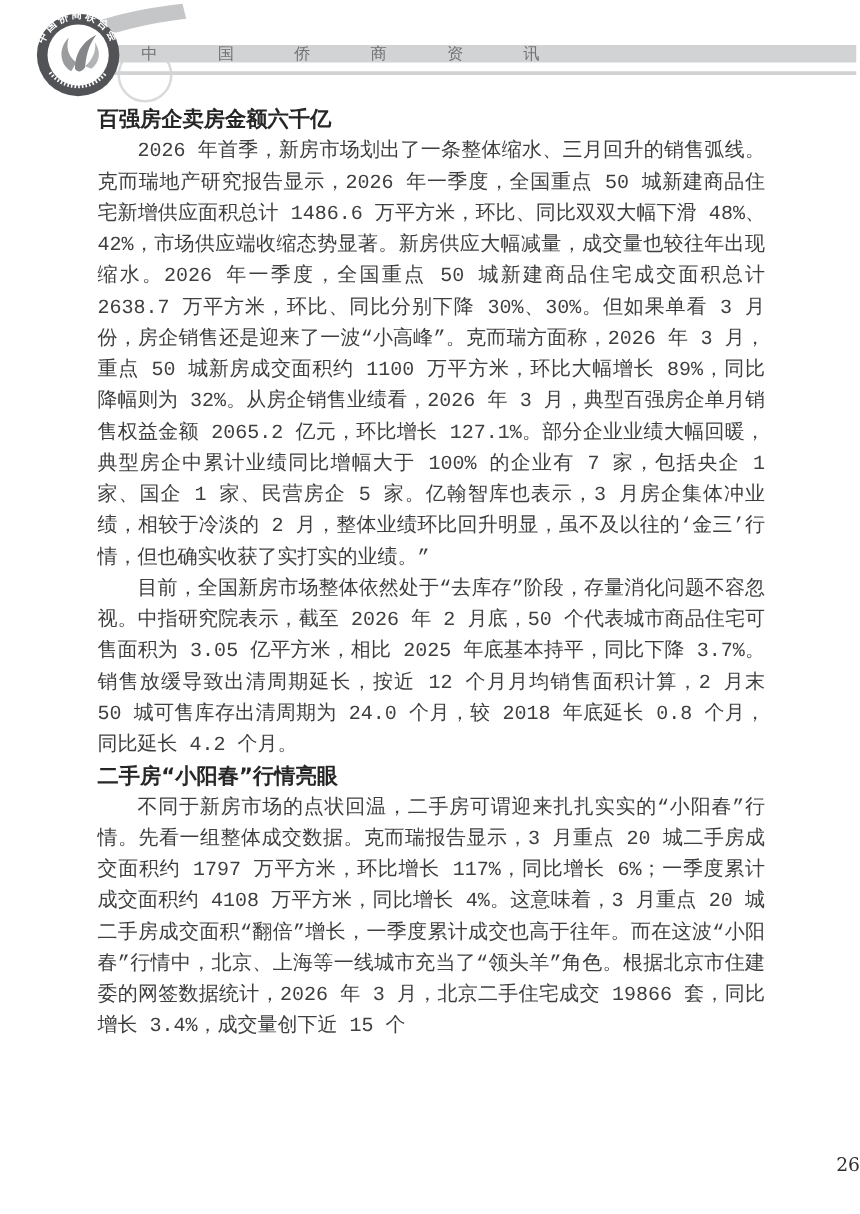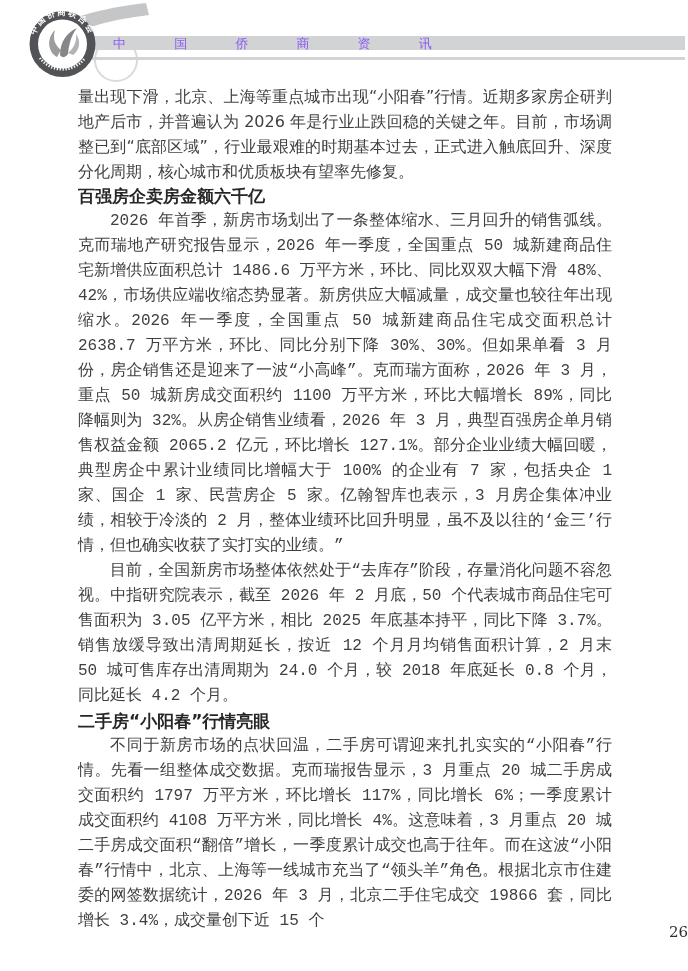--- a/index.html
+++ b/index.html
@@ -23,21 +23,21 @@
     position: absolute;
     left: 64px; top: 57px; right: 3px; height: 3px;
     background: #d1d3d4;
     z-index: 2;
   }
   .brand-text {
     position: absolute;
     left: 113px; top: 37px;
     font-size: 13px; line-height: 13px;
     letter-spacing: 22px;
-    color: #8b5cf6;
+    color: #737373;
     white-space: nowrap;
     z-index: 3;
   }
   .deco-circle {
     position: absolute;
     left: 94px; top: 38px;
     width: 40px; height: 40px;
     border: 2px solid #d9dadb;
     border-radius: 50%;
     background: transparent;
@@ -116,21 +116,20 @@
       <g>
         <path d="M30 50 C21 45 19 32 28 23 C25 33 29 39 34 43 Z" fill="#9a9c9e"></path>
         <path d="M33 48 C33 34 41 25 50 21 C43 30 42 39 41 47 C38 51 35 51 33 48 Z" fill="#84868a"></path>
         <path d="M41 46 C47 41 50 34 49 27 C54 34 53 43 46 48 Z" fill="#b2b4b6"></path>
       </g>
     </svg>
   </div>
 
   <div class="article">
 
-    <p>量出现下滑，北京、上海等重点城市出现“小阳春”行情。近期多家房企研判地产后市，并普遍认为 2026 年是行业止跌回稳的关键之年。目前，市场调整已到“底部区域”，行业最艰难的时期基本过去，正式进入触底回升、深度分化周期，核心城市和优质板块有望率先修复。</p>
 
     <h2 class="section-heading">百强房企卖房金额六千亿</h2>
 
     <p class="indent">2026 年首季，新房市场划出了一条整体缩水、三月回升的销售弧线。克而瑞地产研究报告显示，2026 年一季度，全国重点 50 城新建商品住宅新增供应面积总计 1486.6 万平方米，环比、同比双双大幅下滑 48%、42%，市场供应端收缩态势显著。新房供应大幅减量，成交量也较往年出现缩水。2026 年一季度，全国重点 50 城新建商品住宅成交面积总计 2638.7 万平方米，环比、同比分别下降 30%、30%。但如果单看 3 月份，房企销售还是迎来了一波“小高峰”。克而瑞方面称，2026 年 3 月，重点 50 城新房成交面积约 1100 万平方米，环比大幅增长 89%，同比降幅则为 32%。从房企销售业绩看，2026 年 3 月，典型百强房企单月销售权益金额 2065.2 亿元，环比增长 127.1%。部分企业业绩大幅回暖，典型房企中累计业绩同比增幅大于 100% 的企业有 7 家，包括央企 1 家、国企 1 家、民营房企 5 家。亿翰智库也表示，3 月房企集体冲业绩，相较于冷淡的 2 月，整体业绩环比回升明显，虽不及以往的‘金三’行情，但也确实收获了实打实的业绩。”</p>
 
 
     <p class="indent">目前，全国新房市场整体依然处于“去库存”阶段，存量消化问题不容忽视。中指研究院表示，截至 2026 年 2 月底，50 个代表城市商品住宅可售面积为 3.05 亿平方米，相比 2025 年底基本持平，同比下降 3.7%。销售放缓导致出清周期延长，按近 12 个月月均销售面积计算，2 月末 50 城可售库存出清周期为 24.0 个月，较 2018 年底延长 0.8 个月，同比延长 4.2 个月。</p>
 
     <h2 class="section-heading">二手房“小阳春”行情亮眼</h2>
 

